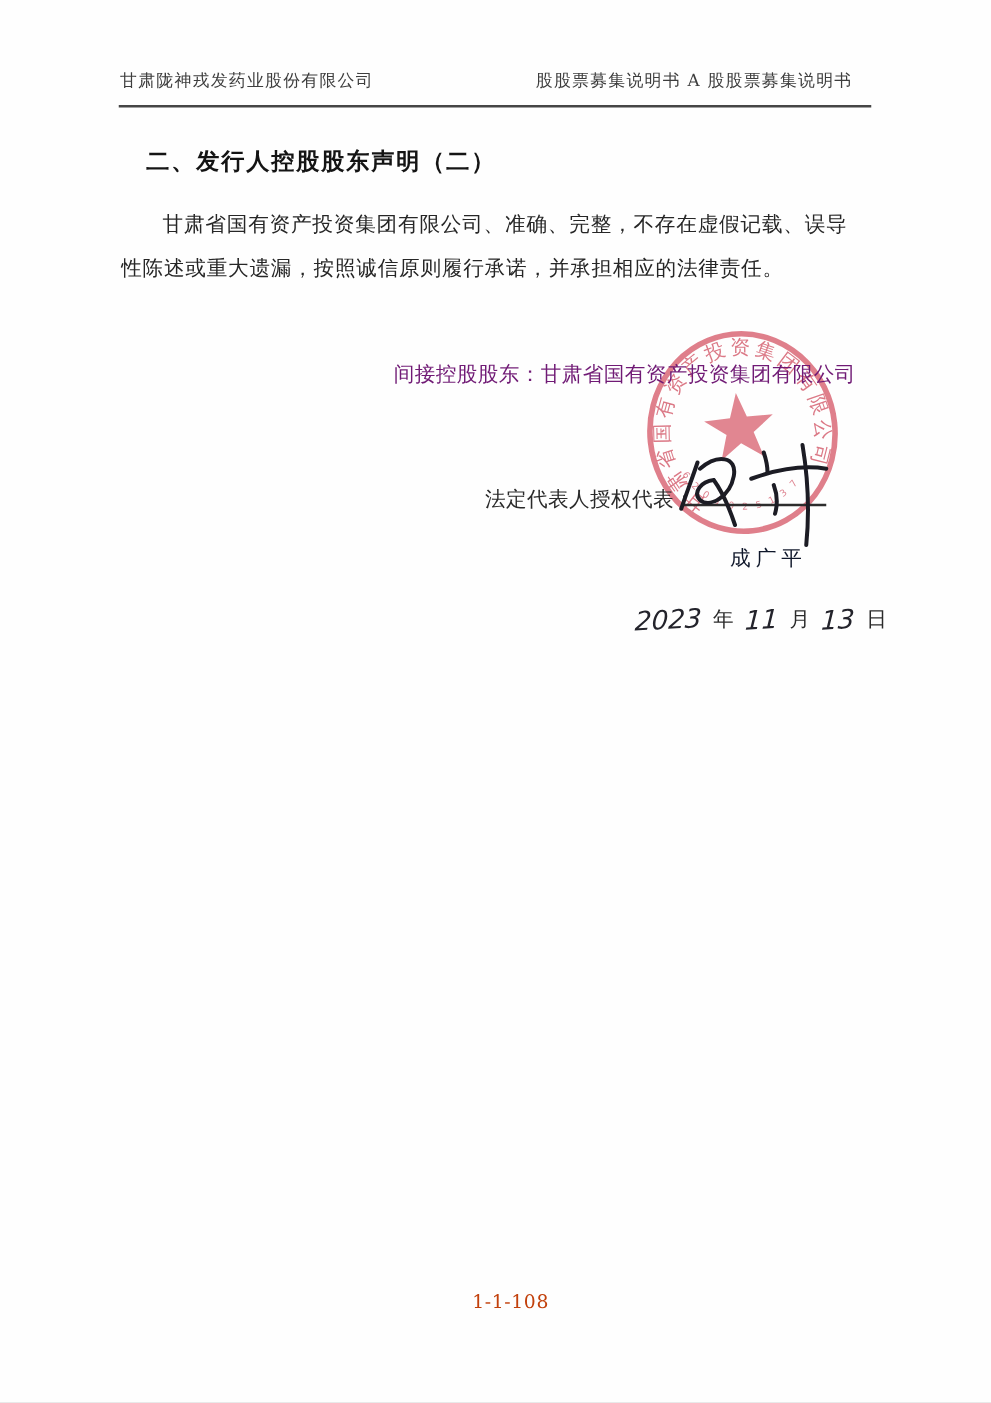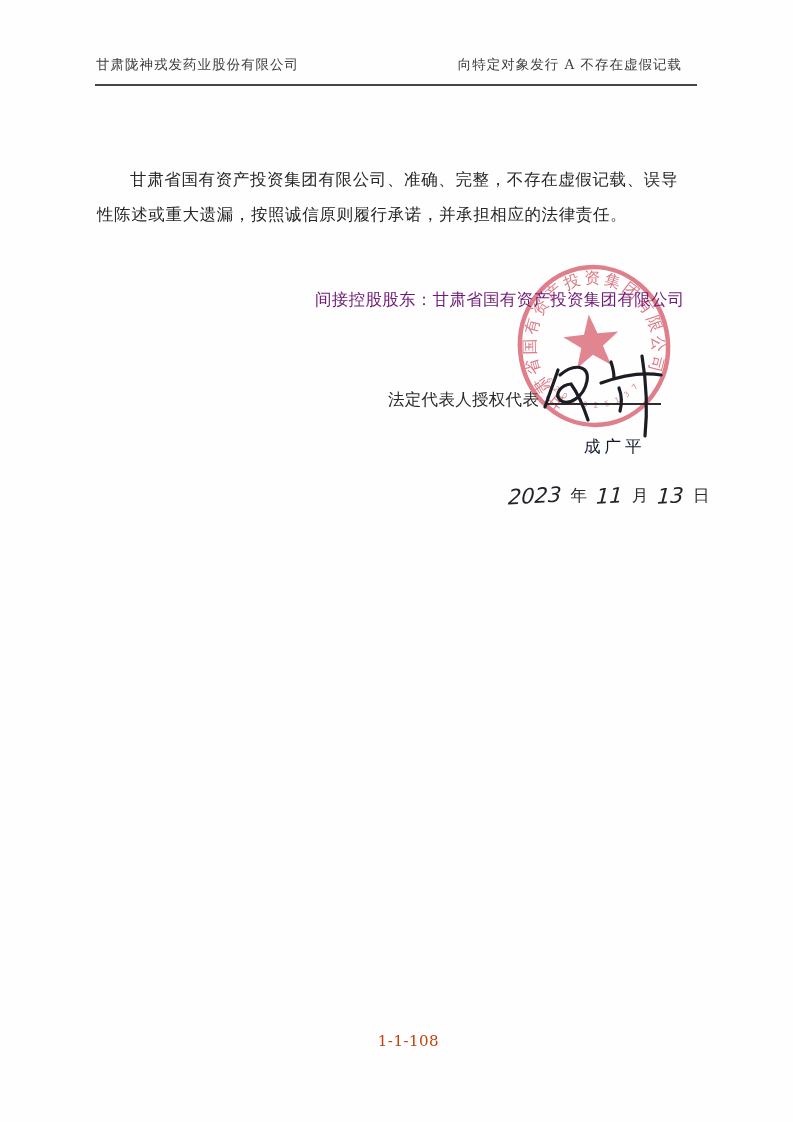--- a/index.html
+++ b/index.html
@@ -80,24 +80,25 @@
     text-align:center;font-size:15px;color:#c2410c;letter-spacing:0.5px;
   }
 </style>
 </head>
 <body>
 
 <div class="page">
 
   <div class="header">
     <span>甘肃陇神戎发药业股份有限公司</span>
-    <span>向特定对象发行 A 不存在虚假记载</span>
+    <span>股股票募集说明书 A 股股票募集说明书</span>
   </div>
   <div class="header-rule"></div>
 
+  <div class="doc-title">二、发行人控股股东声明（二）</div>
 
   <div class="declaration">甘肃省国有资产投资集团有限公司、准确、完整，不存在虚假记载、误导性陈述或重大遗漏，按照诚信原则履行承诺，并承担相应的法律责任。</div>
 
   <svg class="seal" viewBox="0 0 160 168" aria-hidden="true">
     <defs>
       <path id="seal-text-arc" d="M 46.2,135.6 A 59,63 0 1 1 113.8,135.6" fill="none"></path>
       <path id="seal-num-arc" d="M 25.5,105 A 58,62 0 0 0 134.5,105" fill="none"></path>
     </defs>
     <ellipse cx="80" cy="84" rx="74" ry="79" fill="none" stroke="#d85d6c" stroke-width="4.5" opacity="0.85"></ellipse>
     <polygon points="78,52 84.8,71.7 105.6,72 88.9,84.6 95,104.5 78,92.5 61,104.5 67.1,84.6 50.4,72 71.2,71.7" fill="#d85d6c" opacity="0.8"></polygon>

